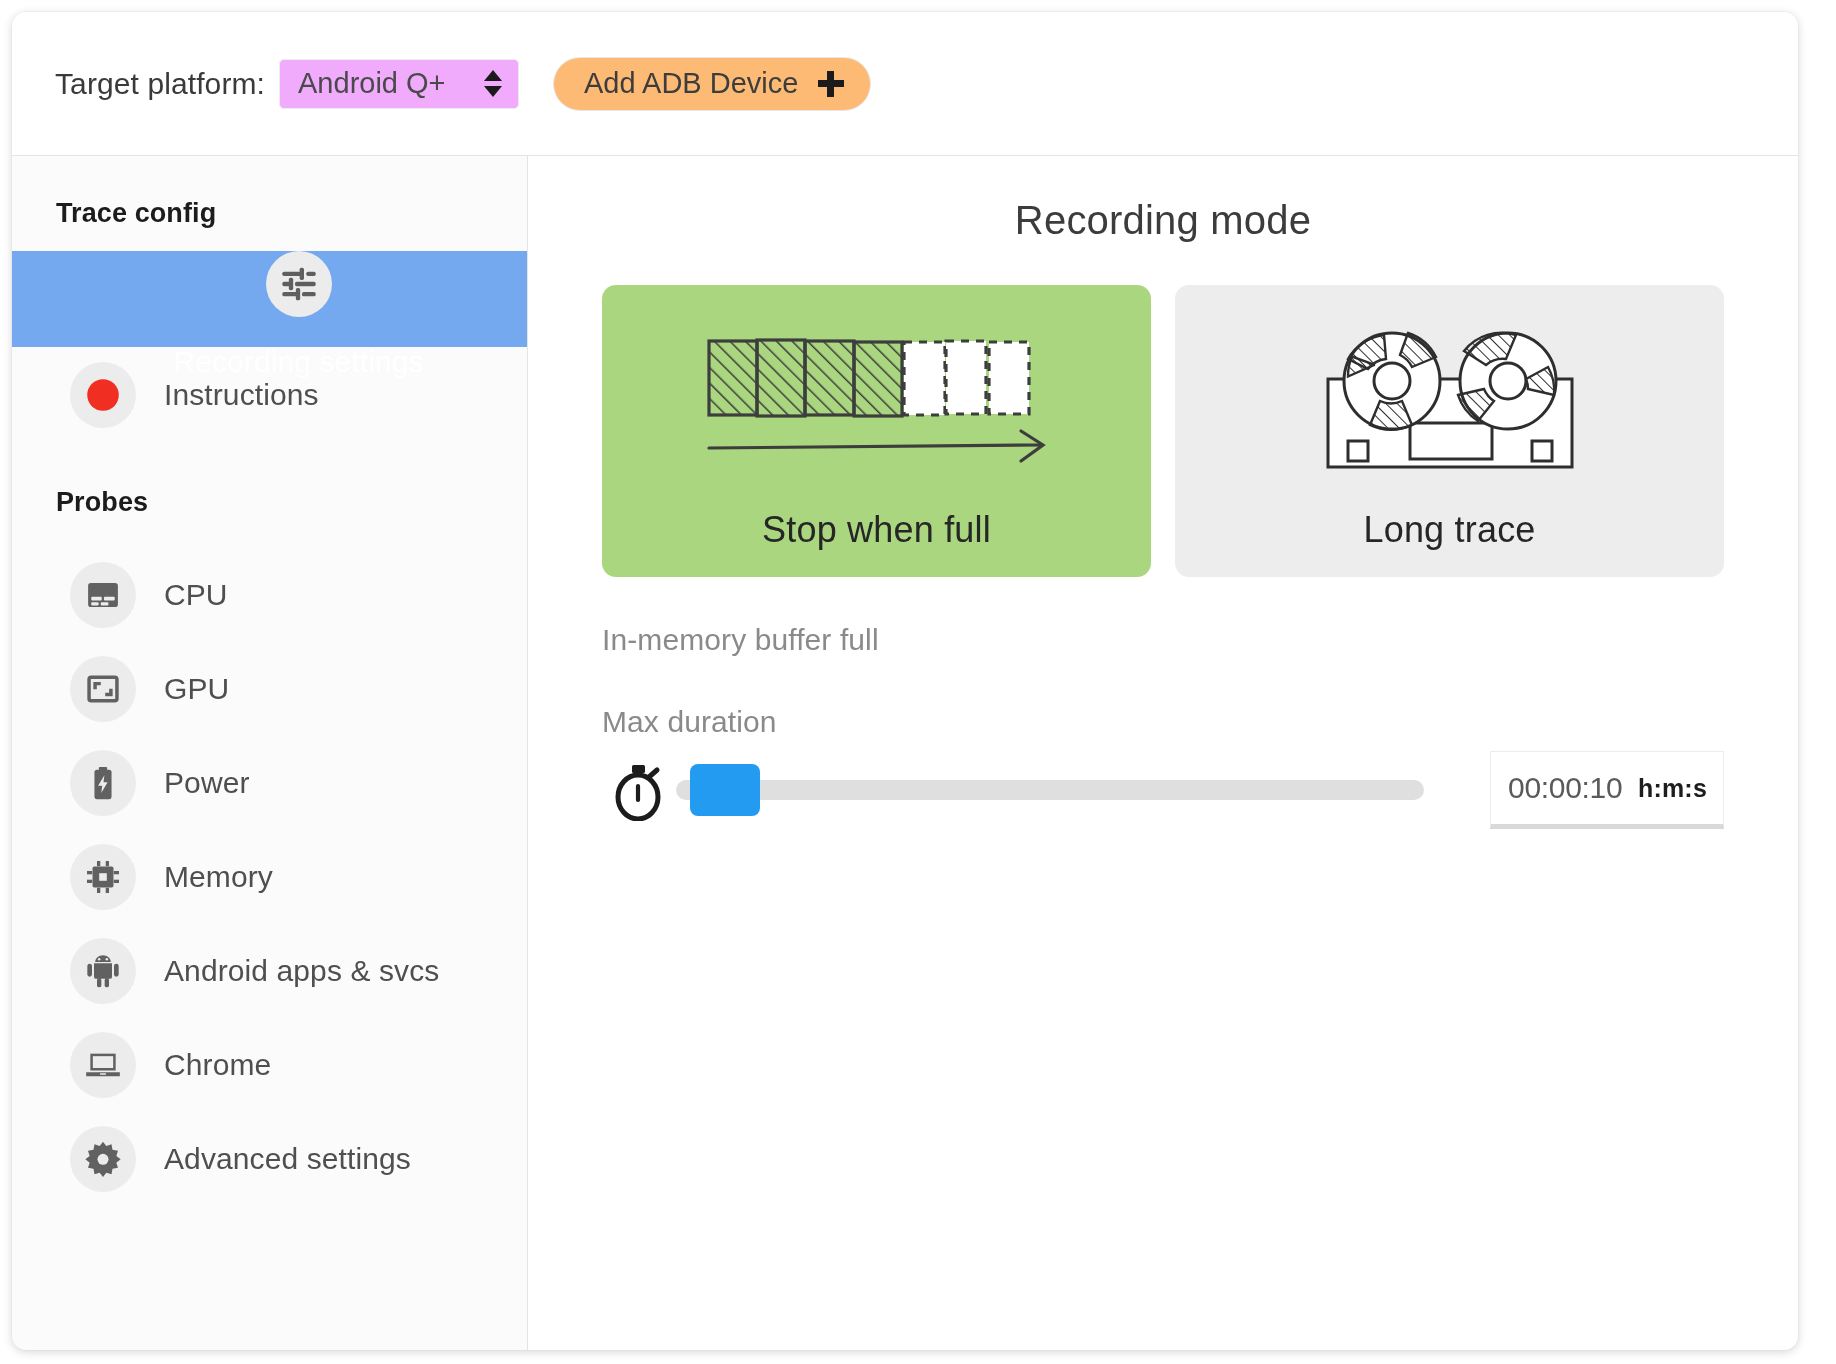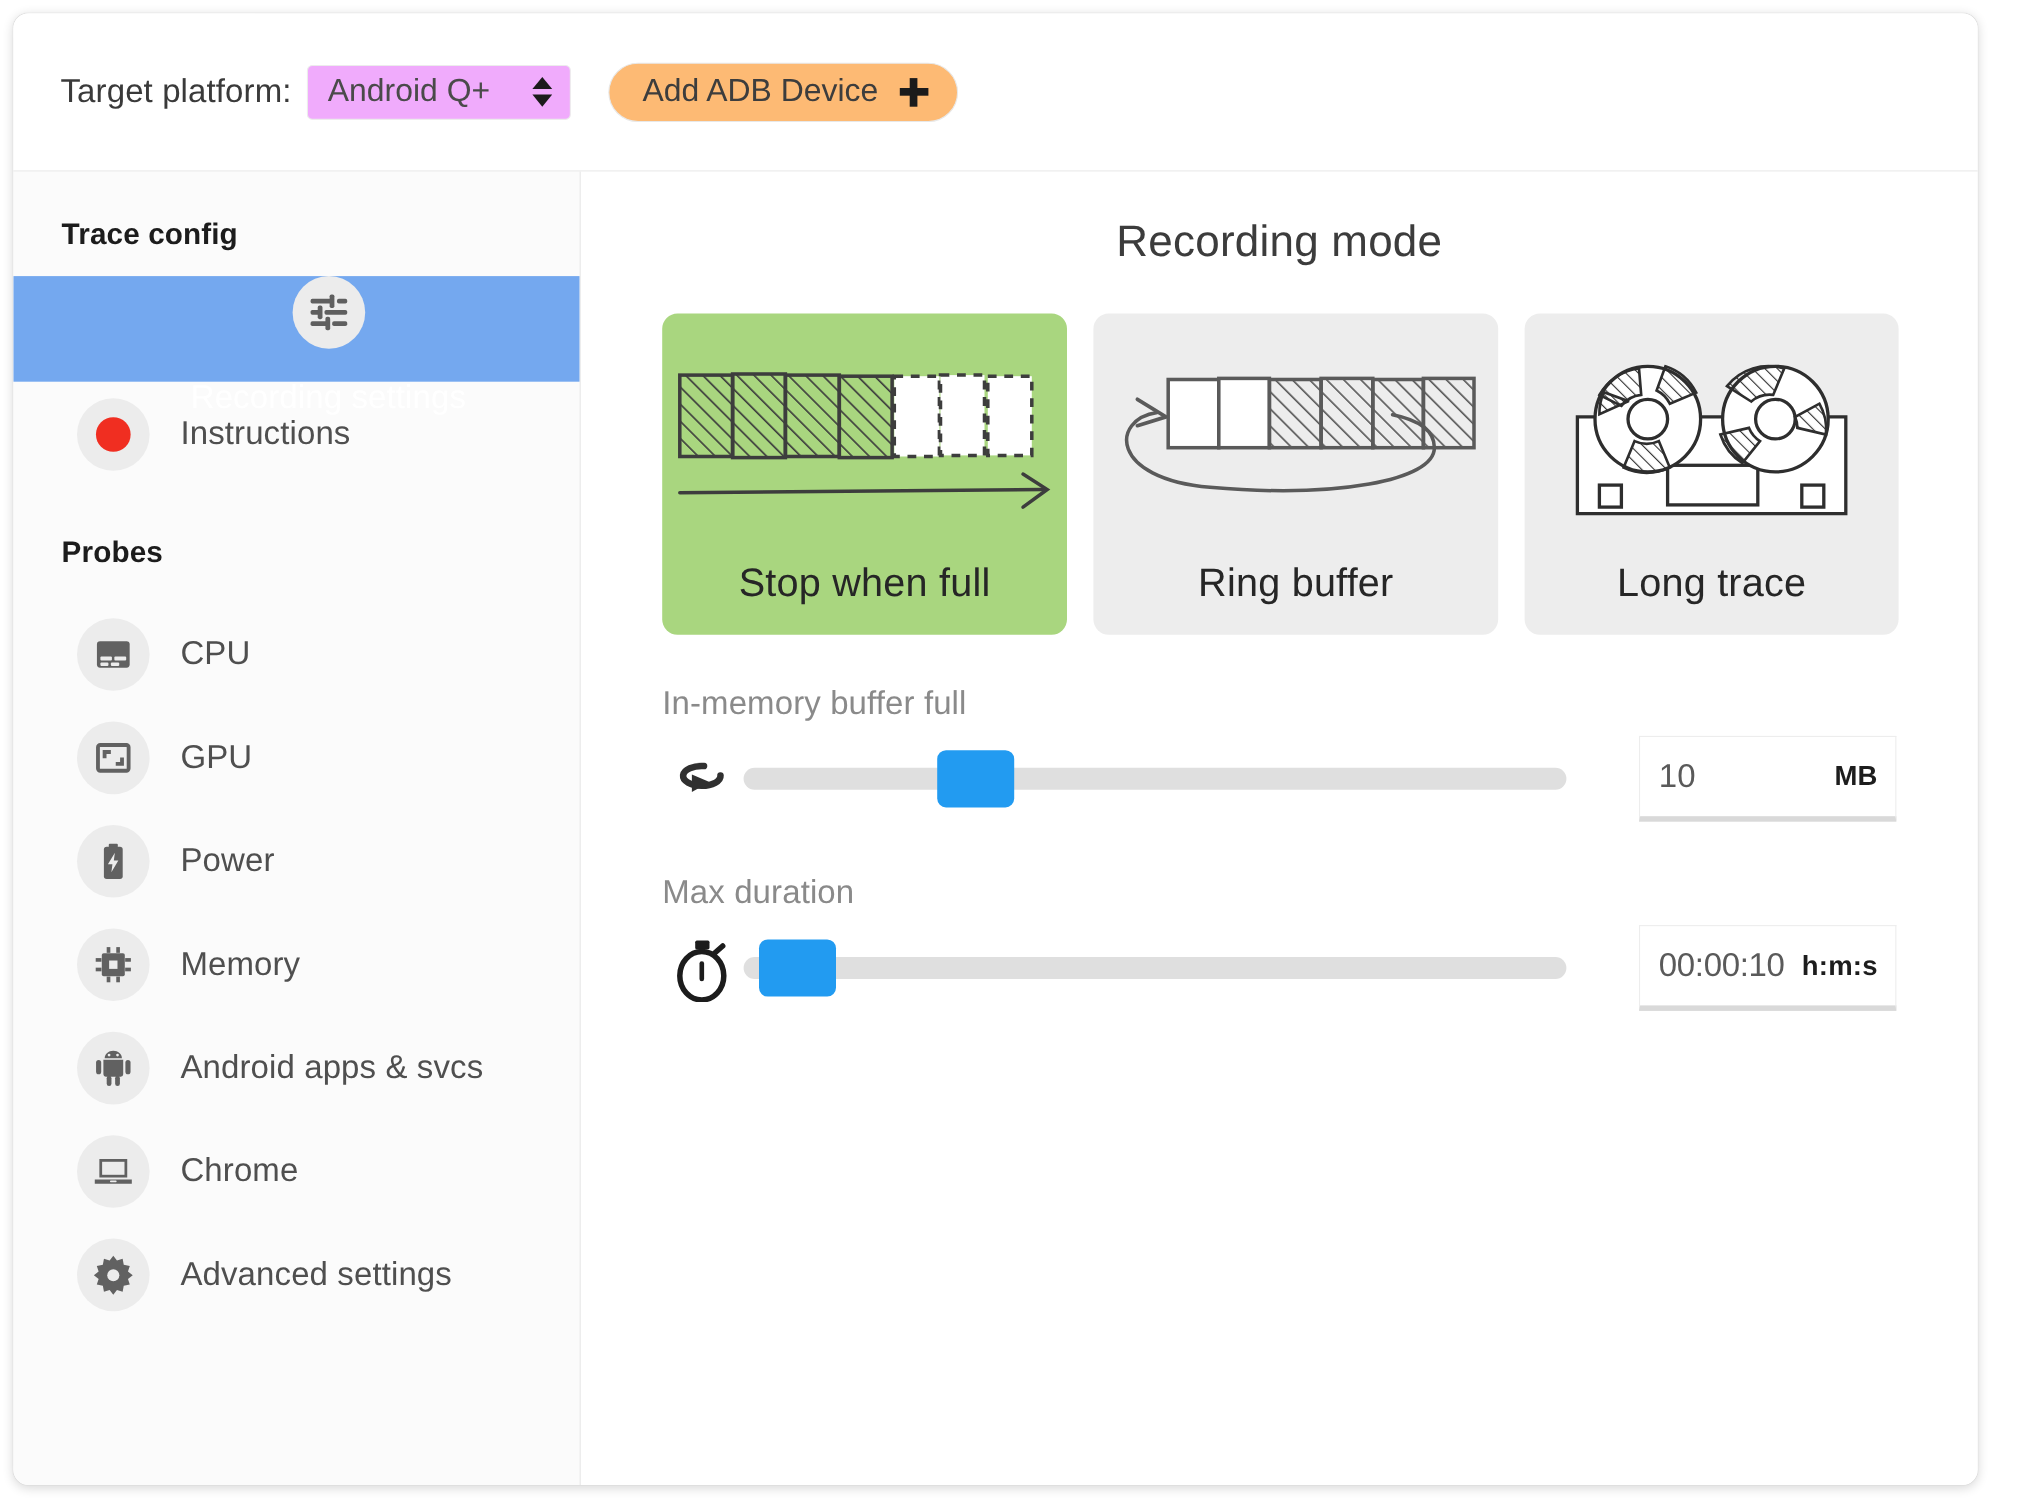--- a/index.html
+++ b/index.html
@@ -427,42 +427,20 @@
               </g>
               <g stroke="#3d3d3d" stroke-width="3.2" fill="none" stroke-linecap="round">
                 <line x1="6" y1="117" x2="336" y2="114"></line>
                 <polyline points="318,100 340,114 318,130"></polyline>
               </g>
             </svg>
           </div>
           <div class="mc-label">Stop when full</div>
         </div>
 
-        <div class="mode-card">
-          <div class="mc-art">
-            <svg width="348" height="154" viewBox="0 0 348 154">
-              <defs>
-                <pattern id="hatchB" width="11" height="11" patternUnits="userSpaceOnUse" patternTransform="rotate(-45)">
-                  <line x1="0" y1="0" x2="0" y2="11" stroke="#5a5a5a" stroke-width="3"></line>
-                </pattern>
-              </defs>
-              <path d="M48 44 C6 50 4 104 96 112 C210 122 300 106 300 76 C300 58 282 50 262 46" stroke="#5a5a5a" stroke-width="3.2" fill="none" stroke-linecap="round"></path>
-              <polyline points="30,32 56,48 30,56" stroke="#5a5a5a" stroke-width="3.4" fill="none" stroke-linecap="round"></polyline>
-              <g stroke="#5a5a5a" stroke-width="3.2">
-                <rect x="58" y="14" width="46" height="62" fill="#ffffff"></rect>
-                <rect x="104" y="13" width="46" height="63" fill="#ffffff"></rect>
-                <rect x="150" y="14" width="47" height="62" fill="url(#hatchB)"></rect>
-                <rect x="197" y="13" width="47" height="63" fill="url(#hatchB)"></rect>
-                <rect x="244" y="14" width="46" height="62" fill="url(#hatchB)"></rect>
-                <rect x="290" y="13" width="46" height="63" fill="url(#hatchB)"></rect>
-              </g>
-            </svg>
-          </div>
-          <div class="mc-label">Ring buffer</div>
-        </div>
 
         <div class="mode-card">
           <div class="mc-art">
             <svg width="320" height="154" viewBox="0 0 320 154">
               <defs>
                 <pattern id="hatchC" width="8" height="8" patternUnits="userSpaceOnUse" patternTransform="rotate(-45)">
                   <line x1="0" y1="0" x2="0" y2="8" stroke="#2e2e2e" stroke-width="2"></line>
                 </pattern>
               </defs>
               <g stroke="#2e2e2e" stroke-width="3" fill="#ffffff">
@@ -488,36 +466,20 @@
               </g>
             </svg>
           </div>
           <div class="mc-label">Long trace</div>
         </div>
 
       </div>
 
       <div class="slider-block">
         <div class="sl-title">In-memory buffer full</div>
-        <div class="sl-row">
-          <div class="sl-icon">
-            <svg width="60" height="48" viewBox="0 0 60 48">
-              <path d="M46 19 a17 9 0 1 1 -15 -8.6" fill="none" stroke="#303030" stroke-width="6" stroke-linecap="round"></path>
-              <polygon points="20,18 36,25 20,34" fill="#303030"></polygon>
-            </svg>
-          </div>
-          <div class="track-wrap">
-            <div class="track"></div>
-            <div class="thumb" id="buf-thumb" style="left: 176.28px;"></div>
-          </div>
-          <div class="valbox">
-            <span class="v">10</span>
-            <span class="u">MB</span>
-          </div>
-        </div>
       </div>
 
       <div class="slider-block second">
         <div class="sl-title">Max duration</div>
         <div class="sl-row">
           <div class="sl-icon">
             <svg width="56" height="58" viewBox="0 0 56 58">
               <rect x="21" y="2" width="13" height="8" rx="1.5" fill="#1c1c1c"></rect>
               <path d="M38 14 l8 -7" stroke="#1c1c1c" stroke-width="5" stroke-linecap="round"></path>
               <ellipse cx="27" cy="34" rx="20" ry="22" fill="none" stroke="#1c1c1c" stroke-width="5"></ellipse>

